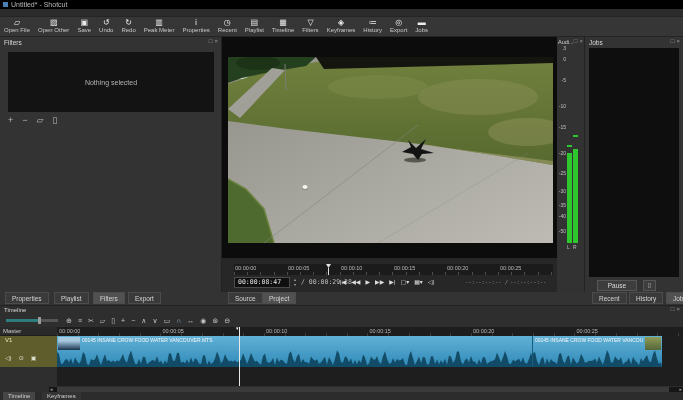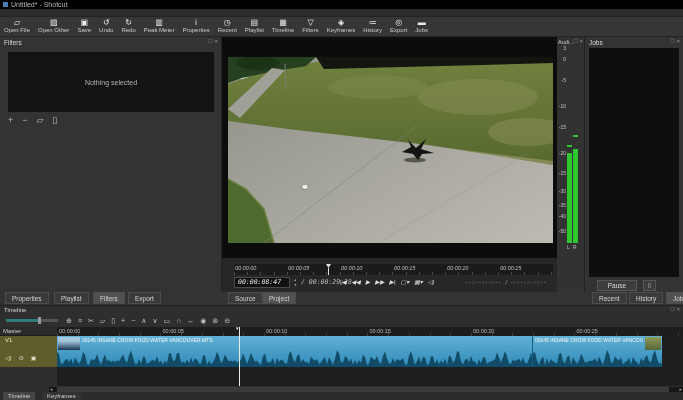--- a/index.html
+++ b/index.html
@@ -31,21 +31,21 @@
 
   
   #filters-panel{position:absolute;left:0;top:37px;width:222px;height:255px;background:#333;border-right:1px solid #222;}
   #filters-title{position:absolute;left:4px;top:2px;}
   #filters-empty{position:absolute;left:8px;top:15px;width:206px;height:60px;background:#131313;
                  display:flex;align-items:center;justify-content:center;font-size:7px;color:#b5b5b5;}
   #filters-toolbar{position:absolute;left:8px;top:78px;height:11px;display:flex;gap:9px;}
   .ftb-btn{font-size:9px;line-height:11px;color:#b9b9b9;}
 
   
-  #player-zone{position:absolute;left:222px;top:37px;width:335px;height:255px;background:#272727;font-style:italic;}
+  #player-zone{position:absolute;left:222px;top:37px;width:335px;height:255px;background:#272727;}
   #video-black{position:absolute;left:0;top:0;width:335px;height:221px;background:#0c0c0c;}
   #video{position:absolute;left:6px;top:20px;width:325px;height:186px;}
   #player-ruler{position:absolute;left:12px;top:227px;width:319px;height:11px;background:#1b1b1b;
     background-image:repeating-linear-gradient(90deg,#4a4a4a 0 1px,transparent 1px 13.2px);background-position:0 bottom;background-size:100% 3px;background-repeat:no-repeat;}
   .ruler-tick{position:absolute;top:1px;left:calc(var(--i)*53px + 1px);font-size:5.5px;color:#bcbcbc;white-space:nowrap;}
   #player-playhead{position:absolute;left:92px;top:0;width:5px;height:11px;}
   #player-playhead .head{width:5px;height:4px;background:#e0e0e0;clip-path:polygon(0 0,100% 0,50% 100%);}
   #player-playhead .stem{width:1px;height:7px;background:#e0e0e0;margin-left:2px;}
   #timecode-box{position:absolute;left:12px;top:240px;width:56px;height:11px;background:#101010;border:1px solid #4a4a4a;
     font-family:"DejaVu Sans Mono",monospace;font-size:6.5px;line-height:9px;color:#e6e6e6;padding-left:3px;}

